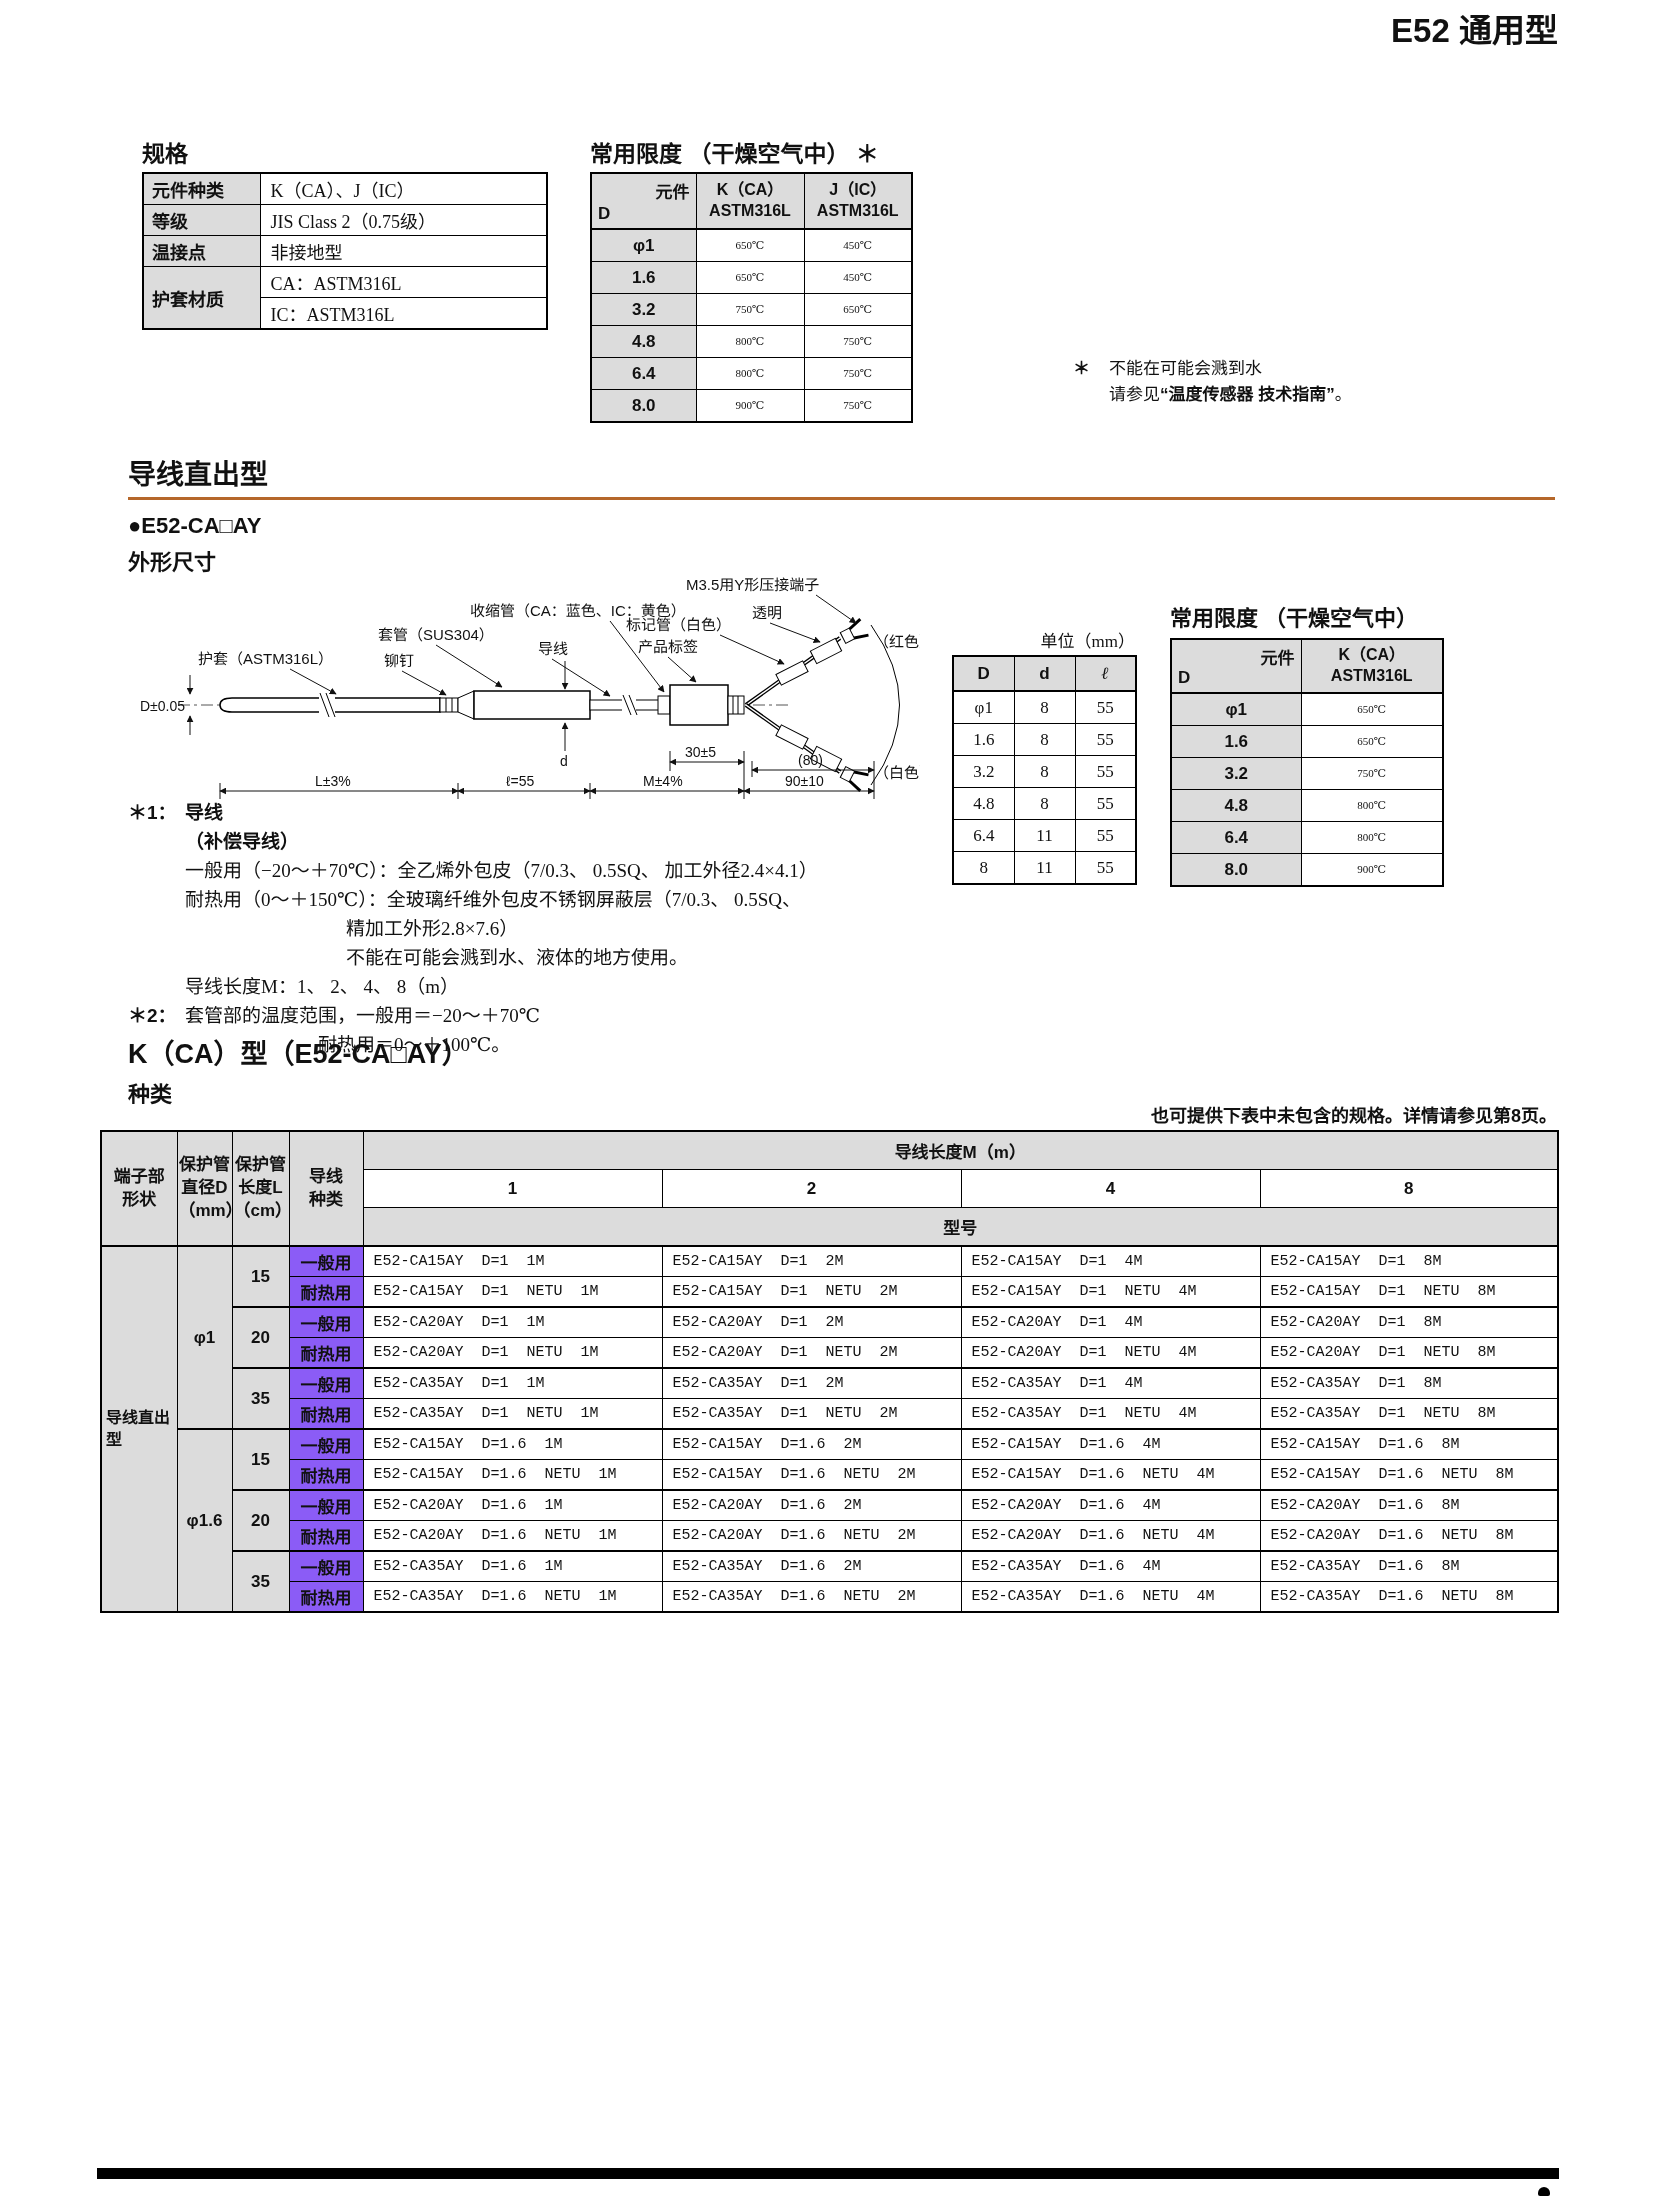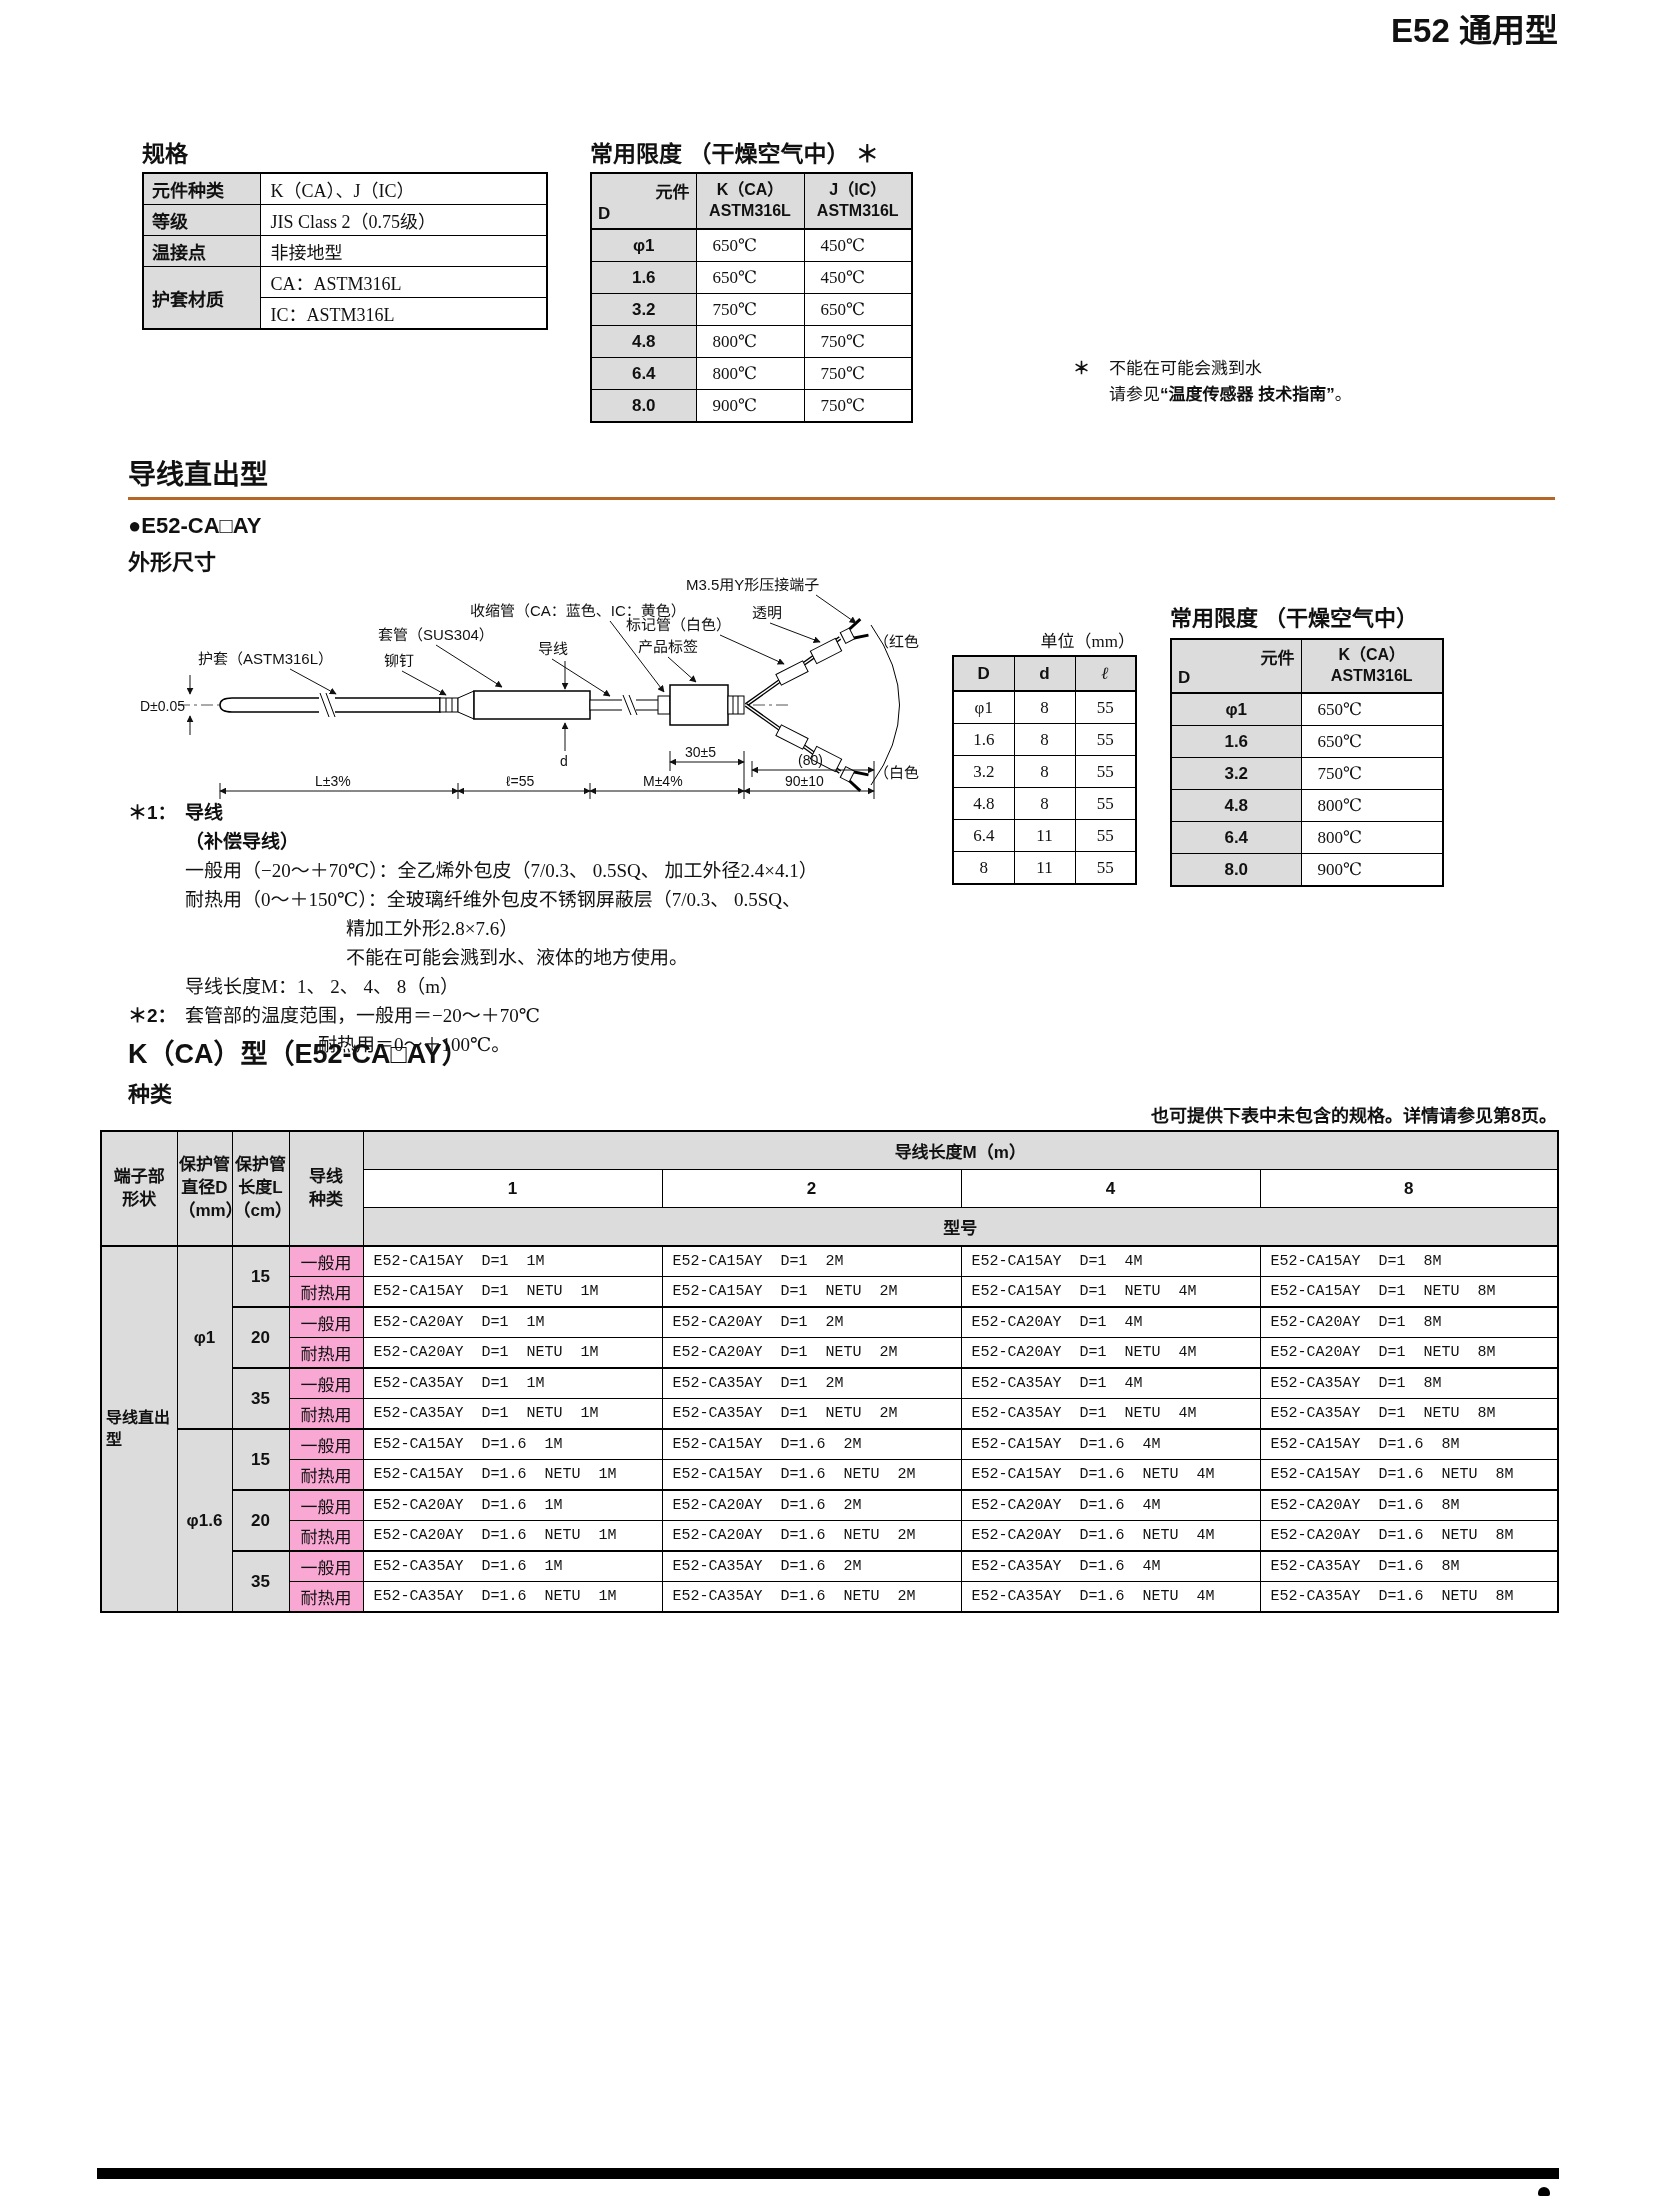--- a/index.html
+++ b/index.html
@@ -27,21 +27,21 @@
   
   #limits-top-table{left:590px;top:172px;width:321px;}
   #limits-right-table{left:1170px;top:638px;width:272px;}
   th.corner{background:#dcdcdc;position:relative;}
   #limits-top-table th{height:52px;border-bottom:2px solid #000;}
   #limits-right-table th{height:50px;border-bottom:2px solid #000;}
   .c-tr{position:absolute;top:4px;right:6px;font-size:17px;font-weight:bold;}
   .c-bl{position:absolute;bottom:4px;left:6px;font-size:17px;font-weight:bold;}
   .lt-col{background:#dcdcdc;font-size:16px;font-weight:bold;white-space:pre-line;line-height:1.3;}
   td.cell-key{background:#dcdcdc;font-weight:bold;font-size:17px;text-align:center;height:29px;}
-  td.cell-val{font-family:"Liberation Serif","DejaVu Serif",serif;font-size:17px;padding:0 16px;text-align:left;height:29px;}
+  td.cell-val{font-family:"Liberation Serif","DejaVu Serif",serif;font-size:11px;padding:0 8px;text-align:center;height:29px;}
 
   
   #note-top{left:1073px;top:356px;width:430px;font-size:17px;line-height:26px;}
   .nt-star{position:absolute;left:0;top:0;font-weight:bold;}
   .nt-text{margin-left:36px;font-family:"Liberation Serif","DejaVu Serif",serif;}
   .nt-bold{font-family:"Liberation Sans","DejaVu Sans",sans-serif;font-weight:bold;}
 
   
   #section-heading{left:128px;top:452px;font-size:28px;font-weight:bold;}
   #section-rule{left:128px;top:497px;width:1427px;height:3px;background:#b5672a;}
@@ -74,21 +74,21 @@
   
   #models-table{left:100px;top:1130px;width:1457px;}
   #models-table th{font-size:17px;}
   .bt-left{background:#dcdcdc;font-weight:bold;white-space:pre-line;line-height:1.35;text-align:center;vertical-align:middle;font-size:17px;}
   .bt-band{background:#dcdcdc;font-weight:bold;height:35px;}
   .bt-band2{background:#dcdcdc;font-weight:bold;height:35px;border-bottom:2px solid #000;}
   .bt-num{background:#fff;font-weight:bold;font-size:18px;height:35px;}
   #models-table td{height:27px;}
   .bt-terminal{text-align:left;padding:0 4px;vertical-align:middle;font-size:16px;}
   .bt-d,.bt-l{background:#dcdcdc;font-weight:bold;font-size:17px;text-align:center;}
-  .bt-wire{background:#f9a8d4;font-weight:normal;font-size:17px;text-align:center;}
+  .bt-wire{background:#8b5cf6;font-weight:bold;font-size:17px;text-align:center;}
   .bt-model{font-family:"Liberation Mono","DejaVu Sans Mono",monospace;font-size:15px;padding:0 0 0 10px;text-align:left;white-space:pre;}
   tr.grp td{border-top:2px solid #000;}
 
   
   #footer-bar{left:97px;top:2168px;width:1462px;height:11px;background:#000;}
   #page-number-partial{left:1538px;top:2187px;width:12px;height:9px;background:#000;border-radius:6px 6px 2px 2px;}
 
   
   svg text{font-family:"Liberation Sans","DejaVu Sans",sans-serif;fill:#111;}
 </style>

